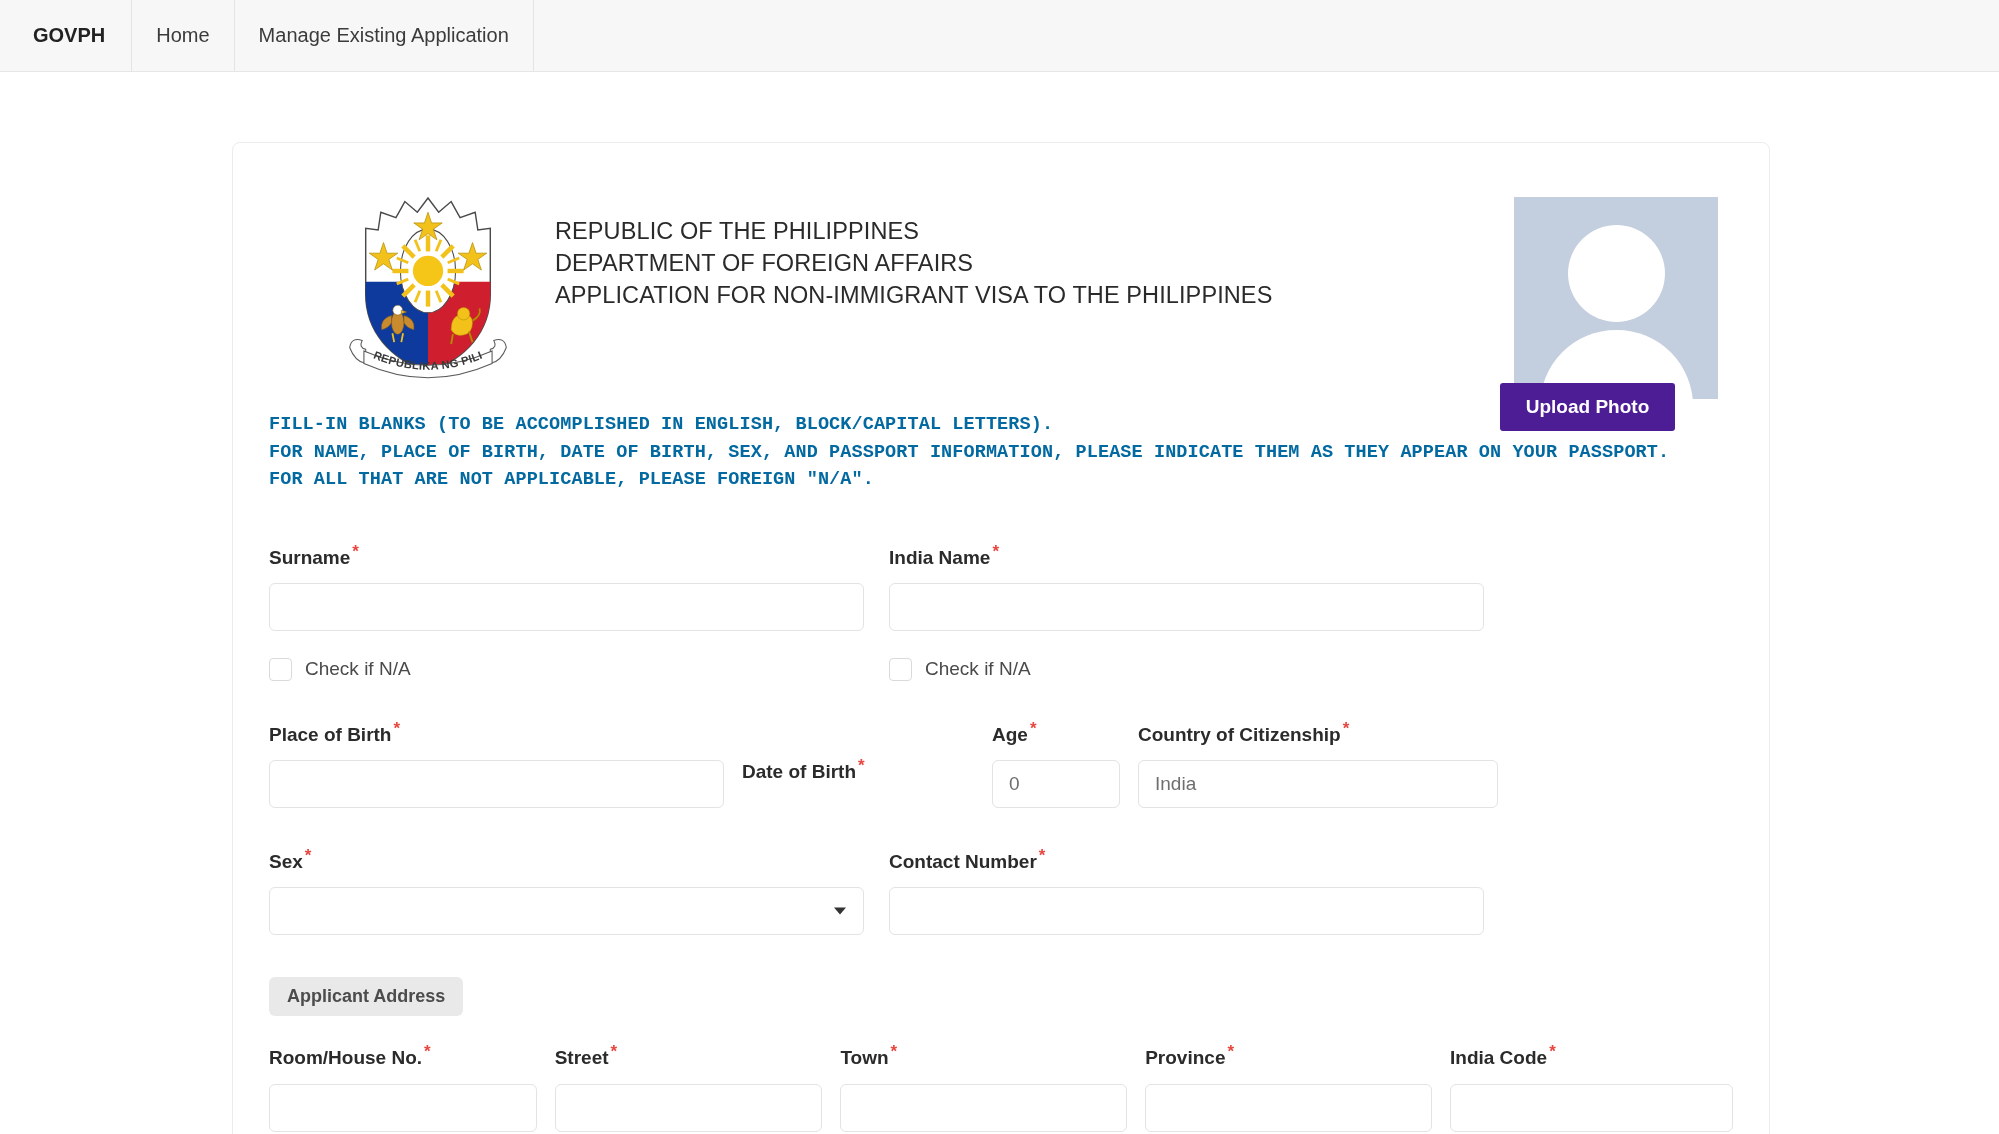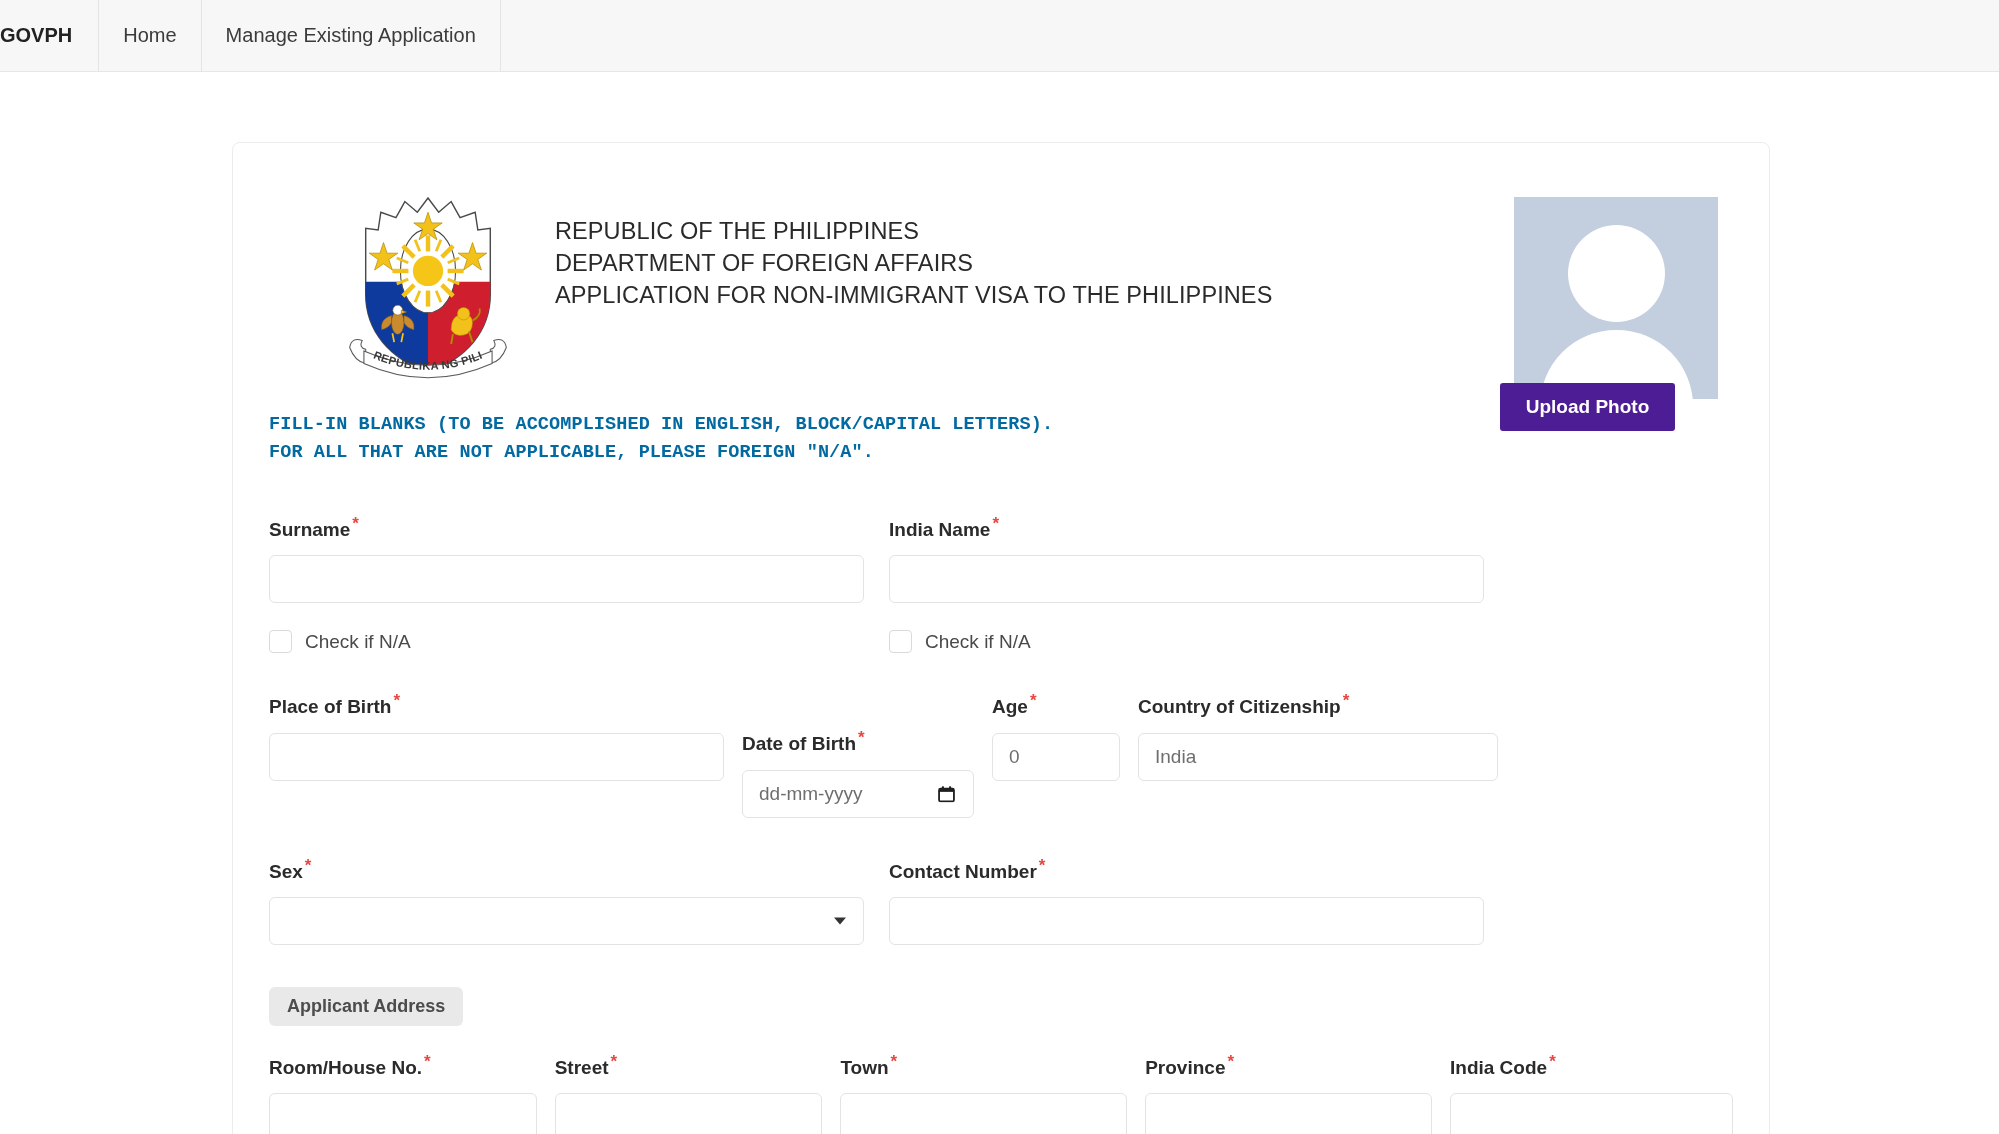--- a/index.html
+++ b/index.html
@@ -28,20 +28,21 @@
     color: #3b3b3b;
     border-right: 1px solid #e4e4e4;
     white-space: nowrap;
     cursor: pointer;
   }
   .nav-brand {
     font-weight: bold;
     color: #222222;
     padding-left: 0;
     padding-right: 26px;
+    margin-left: 33px;
   }
 
   
   .page {
     padding-top: 70px;
     padding-left: 232px;
   }
   .card {
     width: 1538px;
     background: #ffffff;
@@ -316,20 +317,21 @@
           <div class="body"></div>
         </div>
         <button class="upload-btn">
           <span>Upload Photo</span>
         </button>
       </div>
     </div>
 
     <div class="instructions">
       <div>FILL-IN BLANKS (TO BE ACCOMPLISHED IN ENGLISH, BLOCK/CAPITAL LETTERS).</div>
+      <div>FOR NAME, PLACE OF BIRTH, DATE OF BIRTH, SEX, AND PASSPORT INFORMATION, PLEASE INDICATE THEM AS THEY APPEAR ON YOUR PASSPORT.</div>
       <div>FOR ALL THAT ARE NOT APPLICABLE, PLEASE FOREIGN "N/A".</div>
     </div>
 
     <div class="form-area">
 
       
       <div class="row">
         <div class="field" style="width:595px;">
           <label class="fld-label">
             <span>Surname</span><span class="req">*</span>
@@ -359,29 +361,20 @@
           <label class="fld-label">
             <span>Place of Birth</span><span class="req">*</span>
           </label>
           <input class="inp" type="text" value="" placeholder="" style="">
         </div>
 
         <div class="field date-wrap" style="width:232px;margin-left:18px;">
           <label class="fld-label">
             <span>Date of Birth</span><span class="req">*</span>
           </label>
-          <div style="position:relative;width:100%;">
-            <input class="inp" type="text" value="" placeholder="dd-mm-yyyy" style="">
-            <svg class="cal-icon" viewBox="0 0 16 16">
-              <rect x="1" y="3" width="14" height="12" rx="1.4" fill="none" stroke="#1f1f1f" stroke-width="1.7"></rect>
-              <rect x="3.6" y="0.6" width="2" height="3.4" rx="0.7" fill="#1f1f1f"></rect>
-              <rect x="10.4" y="0.6" width="2" height="3.4" rx="0.7" fill="#1f1f1f"></rect>
-              <rect x="1" y="3" width="14" height="3" fill="#1f1f1f"></rect>
-            </svg>
-          </div>
         </div>
 
         <div class="field" style="width:128px;margin-left:18px;">
           <label class="fld-label">
             <span>Age</span><span class="req">*</span>
           </label>
           <input class="inp" type="text" value="" placeholder="0" style="">
         </div>
 
         <div class="field" style="width:360px;margin-left:18px;">

